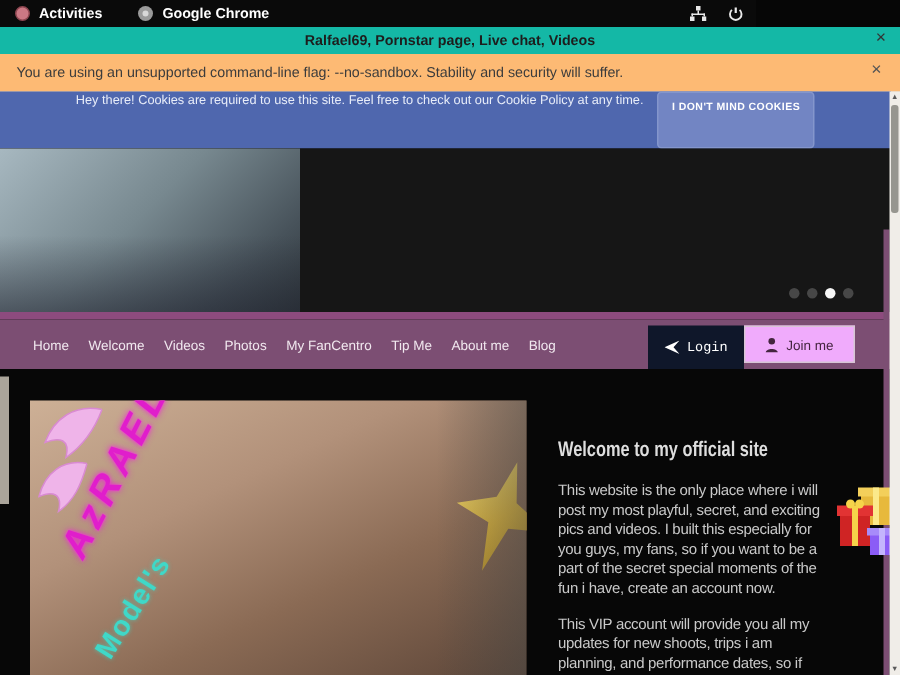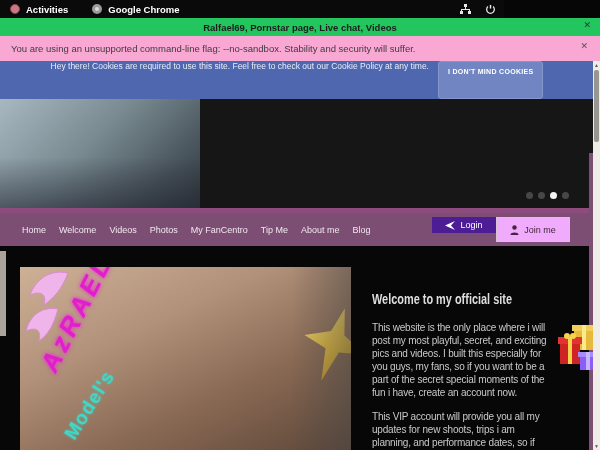--- a/index.html
+++ b/index.html
@@ -12,27 +12,27 @@
   .sys-left{display:flex;align-items:center;gap:6px;margin-left:10px;}
   .sys-dot{width:8px;height:8px;border-radius:50%;background:#cb7884;border:1px solid #8d4650;}
   .sys-app{display:flex;align-items:center;gap:6px;margin-left:24px;}
   .chrome-ic{width:10px;height:10px;border-radius:50%;background:#9a9a9a;position:relative;}
   .chrome-ic:after{content:"";position:absolute;left:3px;top:3px;width:4px;height:4px;border-radius:50%;background:#d8d8d8;}
   .sys-clock{position:absolute;left:0;right:0;text-align:center;}
   .sys-right{position:absolute;right:8px;top:0;height:18px;display:flex;align-items:center;gap:14px;}
   .sys-right svg{display:block;}
 
   
-  .titlebar{position:absolute;left:0;top:18px;width:600px;height:18px;background:#22c55e;
+  .titlebar{position:absolute;left:0;top:18px;width:600px;height:18px;background:#14b8a6;
     border-bottom:1px solid #bdb9b3;display:flex;align-items:center;justify-content:center;}
   .titlebar .t{font-size:9.5px;font-weight:bold;color:#1d1d1d;}
   .win-close{position:absolute;right:9px;top:2px;font-size:9px;color:#333;cursor:default;}
 
   
-  .warnbar{position:absolute;left:0;top:36px;width:600px;height:25px;background:#f9a8d4;
+  .warnbar{position:absolute;left:0;top:36px;width:600px;height:25px;background:#fdba74;
     border-bottom:1px solid #d8d6d2;display:flex;align-items:center;}
   .warnbar .w{margin-left:11px;font-size:9.5px;color:#3c3c3c;}
   .warn-close{position:absolute;right:12px;top:5px;font-size:9px;color:#555;}
 
   
   .cookiebar{position:absolute;left:0;top:61px;width:594px;height:38px;background:#4f67ae;
     display:flex;justify-content:center;gap:9px;}
   .cookie-msg{font-size:8.5px;color:#e8edf9;}
   .cookie-btn{font-size:7px;font-weight:bold;color:#fff;background:#7285c3;border:1px solid #8496cc;
     border-radius:3px;padding:6px 9px;letter-spacing:.3px;}
@@ -47,22 +47,22 @@
   .dot{width:7px;height:7px;border-radius:50%;background:#474747;}
   .dot.active{background:#f5f5f5;}
 
   
   .accent{position:absolute;left:0;top:208px;width:594px;height:5px;background:#8d4b7e;}
   .nav{position:absolute;left:0;top:213px;width:594px;height:33px;background:#7c4e73;
     display:flex;align-items:center;}
   .nav-items{display:flex;gap:13px;margin-left:22px;}
   .nav-item{font-size:9px;color:#f1e8ef;white-space:nowrap;}
   .nav-btns{position:absolute;right:24px;top:4px;display:flex;}
-  .btn-login{width:64px;height:16px;background:#4c1d95;color:#fff;font-size:9px;
-    display:flex;align-items:center;justify-content:center;gap:5px;}
+  .btn-login{width:64px;height:29px;background:#0f172a;color:#fff;font-size:9px;
+    display:flex;align-items:center;justify-content:center;gap:5px;font-family:Liberation Mono, monospace;}
   .btn-join{width:74px;height:25px;background:#f0abfc;color:#44253f;font-size:9px;
     display:flex;align-items:center;justify-content:center;gap:5px;border:1px solid #d7c5d4;box-sizing:border-box;}
 
   
   .main{position:absolute;left:0;top:246px;width:594px;height:204px;background:#070707;}
   .edge-artifact{position:absolute;left:0;top:5px;width:6px;height:85px;background:#c7c0b4;opacity:.85;}
   .photo-card{position:absolute;left:20px;top:21px;width:331px;height:183px;overflow:hidden;
     background:linear-gradient(155deg,#cdb096 0%,#b2917a 35%,#8a6a54 65%,#5d4639 100%);}
   .photo-card:after{content:"";position:absolute;right:0;top:0;width:60px;height:183px;
     background:linear-gradient(90deg,rgba(90,85,80,0),rgba(70,72,70,.45));}

